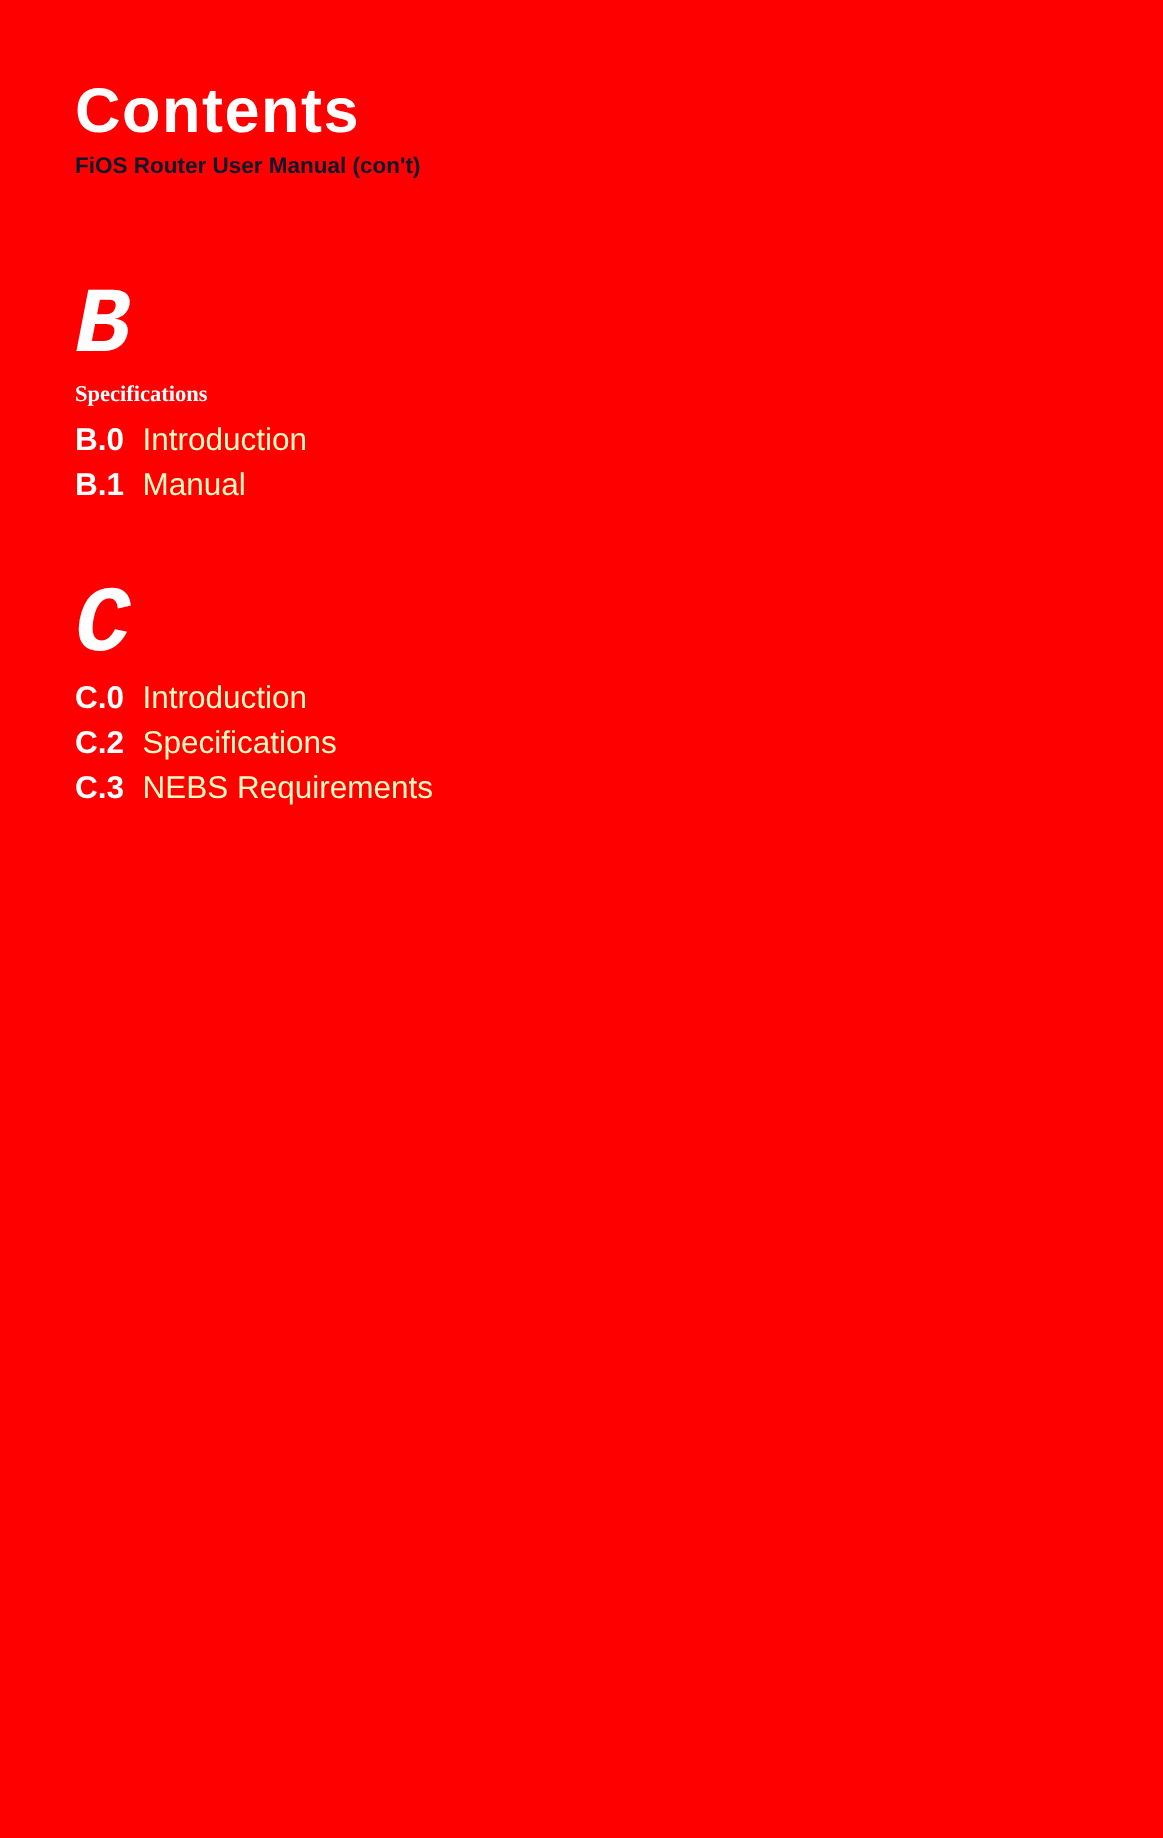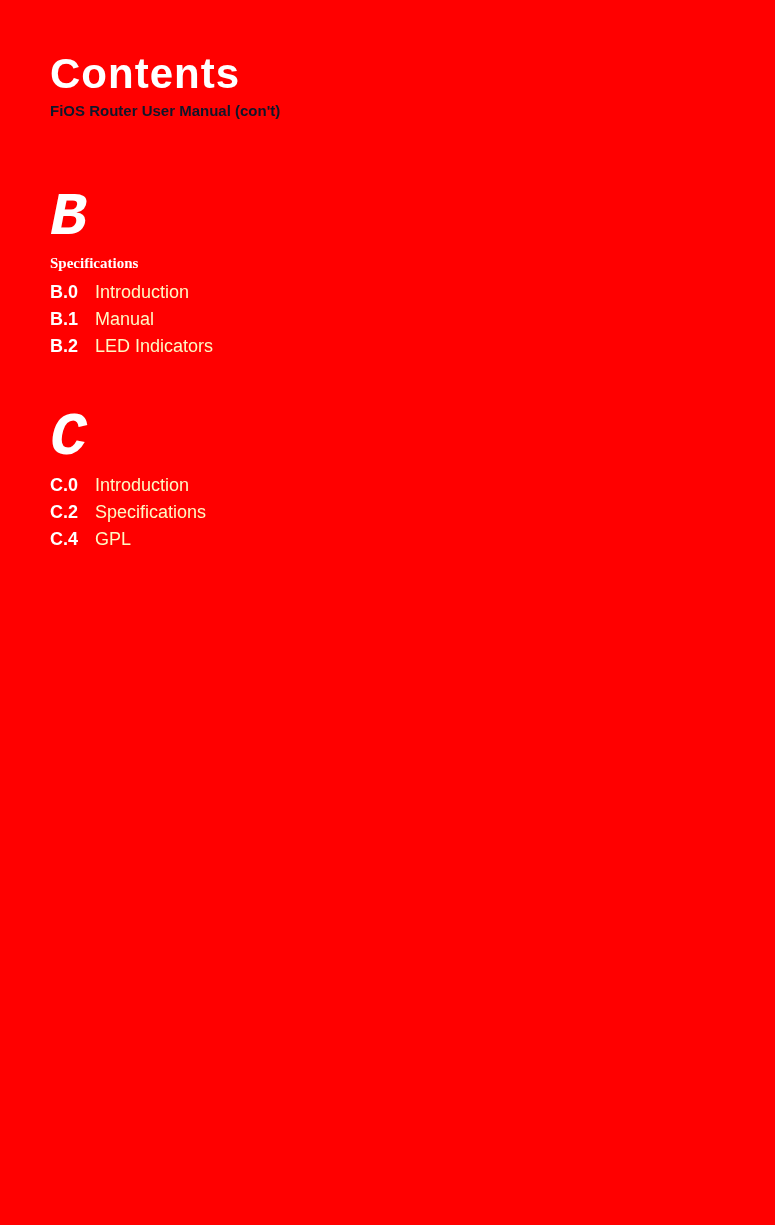--- a/index.html
+++ b/index.html
@@ -52,21 +52,21 @@
       font-weight: bold;
       color: #ffffff;
       margin-bottom: 10px;
       font-family: Liberation Serif, serif;
     }
 
     .toc-item {
       display: flex;
       align-items: flex-end;
       margin-bottom: 6px;
-      font-size: 18px;
+      font-size: 21px;
       color: #ffffff;
     }
 
     .toc-number {
       font-weight: bold;
       min-width: 45px;
       color: #ffffff;
     }
 
     .toc-label {
@@ -85,33 +85,29 @@
       <div class="section-letter">B</div>
       <div class="section-heading">Specifications</div>
       <div class="toc-item">
         <span class="toc-number">B.0</span>
         <span class="toc-label">Introduction</span>
       </div>
       <div class="toc-item">
         <span class="toc-number">B.1</span>
         <span class="toc-label">Manual</span>
       </div>
-      <div class="toc-item">
-        <span class="toc-number">B.2</span>
-        <span class="toc-label">LED Indicators</span>
-      </div>
     </div>
     <div class="section">
       <div class="section-letter">C</div>
       <div class="toc-item">
         <span class="toc-number">C.0</span>
         <span class="toc-label">Introduction</span>
       </div>
       <div class="toc-item">
         <span class="toc-number">C.2</span>
         <span class="toc-label">Specifications</span>
       </div>
       <div class="toc-item">
-        <span class="toc-number">C.4</span>
-        <span class="toc-label">GPL</span>
+        <span class="toc-number">C.3</span>
+        <span class="toc-label">NEBS Requirements</span>
       </div>
     </div>
   </div>
 
 </body></html>

